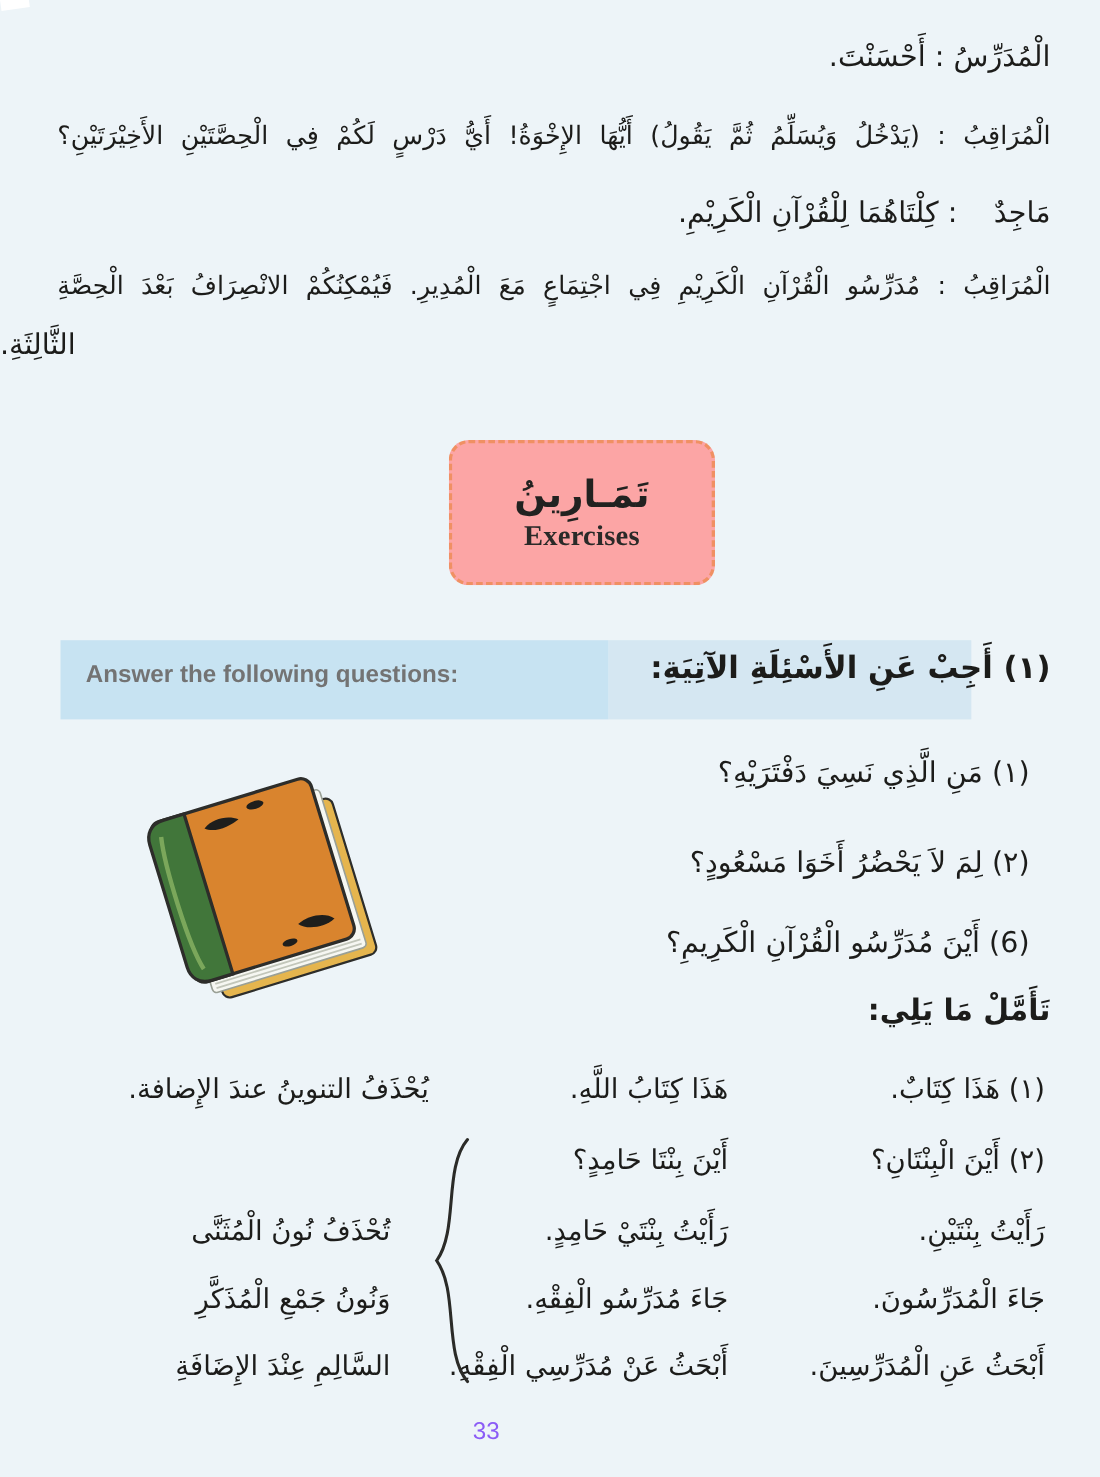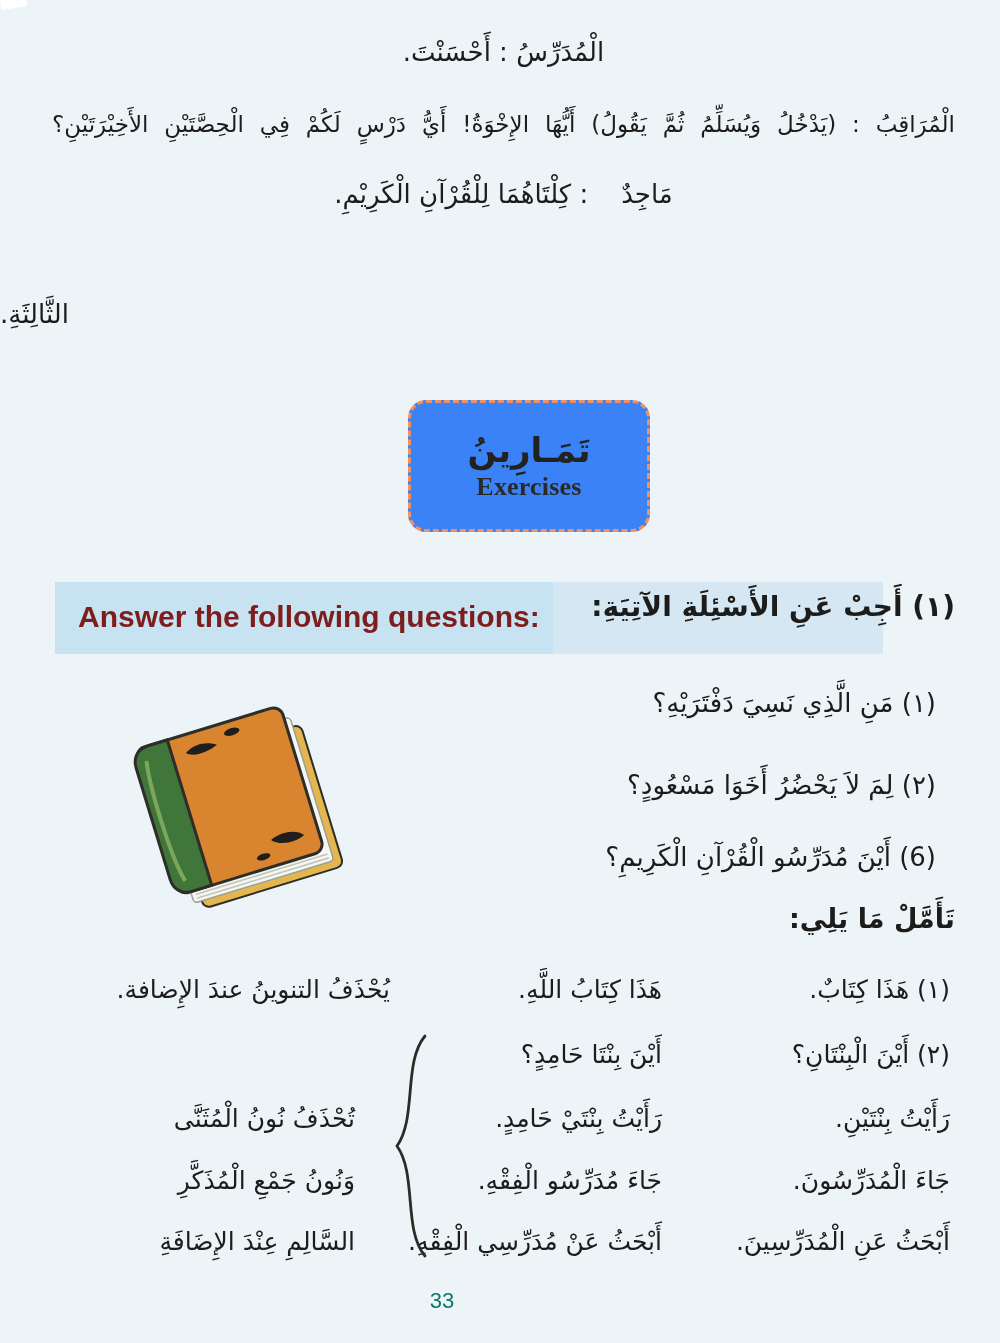--- a/index.html
+++ b/index.html
@@ -8,54 +8,55 @@
     position:relative;
     width:1000px;height:1343px;
     margin:0 auto;
     background:#edf4f8;
     overflow:hidden;
     font-family:"DejaVu Sans",sans-serif;
     color:#1c1c1a;
   }
   .corner-sliver{position:absolute;left:0;top:0;width:26px;height:10px;background:#ffffff;transform:rotate(-8deg);transform-origin:left top;}
   .ar{font-family:"DejaVu Sans",sans-serif;direction:rtl;unicode-bidi:plaintext;}
-  .dialogue-line{position:absolute;left:52px;right:45px;font-size:26px;line-height:44px;text-align:center;}
+  .dialogue-line{position:absolute;left:52px;right:45px;font-size:26px;line-height:44px;text-align:right;}
   .dialogue-line.justified{font-size:23px;text-align:justify;text-align-last:justify;}
   .dialogue-line.centered{left:0;right:60px;text-align:left;}
   .exercises-box{
     position:absolute;left:408px;top:400px;width:236px;height:126px;
-    background:#3b82f6;border:3px dashed #f09063;border-radius:18px;
+    background:#fca5a5;border:3px dashed #f09063;border-radius:18px;
     display:flex;flex-direction:column;align-items:center;justify-content:center;gap:2px;
   }
   .exercises-box .ar-title{font-size:34px;font-weight:700;color:#222220;line-height:40px;}
   .exercises-box .en-title{font-size:26px;font-weight:700;color:#2a2a28;font-family:Liberation Serif, serif;letter-spacing:0.2px;}
   .hl-band{position:absolute;left:55px;top:582px;width:498px;height:72px;background:#c7e3f2;}
   .hl-band-faint{position:absolute;left:553px;top:582px;width:330px;height:72px;background:rgba(183,216,236,0.45);}
-  .en-heading{position:absolute;font-family:"Liberation Sans",sans-serif;font-weight:600;color:#7f1d1d;font-size:30px;}
+  .en-heading{position:absolute;font-family:"Liberation Sans",sans-serif;font-weight:600;color:#737373;font-size:22px;}
   .ar-heading{position:absolute;right:45px;font-size:28px;font-weight:700;text-align:right;}
   .question{position:absolute;right:64px;font-size:26px;text-align:center;}
   .row{position:absolute;left:0;width:1000px;height:50px;font-size:25px;}
   .cell-r{position:absolute;right:50px;white-space:nowrap;}
   .cell-m{position:absolute;right:338px;white-space:nowrap;}
   .cell-l1{position:absolute;right:610px;white-space:nowrap;}
   .cell-l2{position:absolute;right:645px;white-space:nowrap;}
-  .page-number{position:absolute;left:0;top:1288px;width:884px;text-align:center;font-size:22px;color:#0f766e;font-family:"Liberation Sans",sans-serif;}
+  .page-number{position:absolute;left:0;top:1288px;width:884px;text-align:center;font-size:22px;color:#8b5cf6;font-family:"Liberation Sans",sans-serif;}
   .book-wrap{position:absolute;left:112px;top:702px;width:244px;height:214px;}
   .brace-wrap{position:absolute;left:383px;top:1032px;width:46px;height:228px;}
   svg{display:block;}
 </style>
 </head>
 <body>
 
 <div class="page">
   <div class="corner-sliver"></div>
 
   <div class="ar dialogue-line" style="top:30px">الْمُدَرِّسُ : أَحْسَنْتَ.</div>
   <div class="ar dialogue-line" style="top:172px">مَاجِدٌ&nbsp;&nbsp;&nbsp;&nbsp;: كِلْتَاهُمَا لِلْقُرْآنِ الْكَرِيْمِ.</div>
   <div class="ar dialogue-line justified" style="top:102px">الْمُرَاقِبُ : (يَدْخُلُ وَيُسَلِّمُ ثُمَّ يَقُولُ) أَيُّهَا الإِخْوَةُ! أَيُّ دَرْسٍ لَكُمْ فِي الْحِصَّتَيْنِ الأَخِيْرَتَيْنِ؟</div>
+  <div class="ar dialogue-line justified" style="top:238px">الْمُرَاقِبُ : مُدَرِّسُو الْقُرْآنِ الْكَرِيْمِ فِي اجْتِمَاعٍ مَعَ الْمُدِيرِ. فَيُمْكِنُكُمْ الانْصِرَافُ بَعْدَ الْحِصَّةِ</div>
   <div class="ar dialogue-line centered" style="top:292px">الثَّالِثَةِ.</div>
 
   <div class="exercises-box">
     <div class="ar ar-title">تَمَـارِينُ</div>
     <div class="en-title">Exercises</div>
   </div>
 
   <div class="hl-band"></div>
   <div class="hl-band-faint"></div>
   <div class="en-heading" style="left:78px;top:600px">Answer the following questions:</div>

